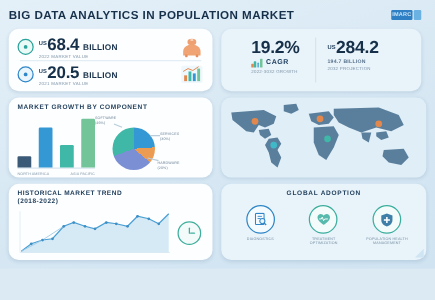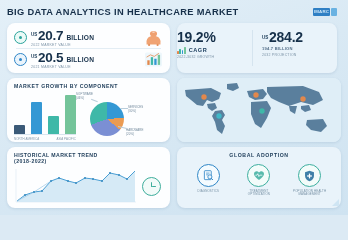--- a/index.html
+++ b/index.html
@@ -56,21 +56,21 @@
   .kpi-ico.blue{border-color:#2e86c8;background:#eaf4fc;}
   .kpi-ico.blue:after{background:#2e86c8;}
   .kpi-txt{flex:1 1 auto;min-width:0;}
   .kpi-line{display:flex;align-items:baseline;white-space:nowrap;}
   .kpi-us{font-size:4.6px;font-weight:bold;color:#1b3b58;margin-right:.5px;position:relative;top:-3.5px;}
   .kpi-val{font-size:13.5px;font-weight:bold;color:#16304a;letter-spacing:-.2px;}
   .kpi-unit{font-size:6.6px;font-weight:bold;color:#16304a;margin-left:3px;letter-spacing:.2px;}
   .kpi-sub{font-size:3.5px;color:#7e95a8;letter-spacing:.25px;margin-top:.5px;}
   .kpi-art{width:19px;height:17px;flex:0 0 auto;margin-left:3px;}
   
-  #kpi-right{left:177px;top:23px;width:160px;height:50px;padding:6px 0;}
+  #kpi-right{left:177px;top:23px;width:160px;height:50px;padding:6px 24px;}
   #kpi-right .inner{display:flex;height:100%;align-items:flex-start;}
   .kpi-col{flex:1 1 0;min-width:0;}
   .kpi-col.right{padding-left:9px;}
   .vline{width:1px;background:#d5e4ef;align-self:stretch;margin:1px 0;}
   .big-pct{font-size:14px;font-weight:bold;color:#16304a;letter-spacing:-.2px;line-height:16px;}
   .cagr-row{display:flex;align-items:center;margin-top:1.5px;}
   .cagr-lbl{font-size:5.6px;font-weight:bold;color:#1f4060;letter-spacing:.5px;margin-left:3px;}
   .mini-bars{display:flex;align-items:flex-end;gap:.8px;height:7px;}
   .mini-bars i{width:1.6px;display:block;border-radius:.5px;}
   .mini-note{font-size:3.5px;color:#7e95a8;letter-spacing:.22px;margin-top:1.5px;}
@@ -124,35 +124,35 @@
     position:absolute;right:2px;bottom:2px;width:0;height:0;
     border-left:7px solid transparent;border-bottom:7px solid #cfe5f3;
   }
 </style>
 </head>
 <body>
 
 <div class="infographic">
 
   <div class="header">
-    <div class="title">BIG DATA ANALYTICS IN HEALTHCARE MARKET</div>
+    <div class="title">BIG DATA ANALYTICS IN POPULATION MARKET</div>
     <div class="watermark">
       <div class="wm-box">IMARC</div>
       <div class="wm-tail"></div>
     </div>
   </div>
 
   <div class="card" id="kpi-left">
 
     <div class="kpi-row">
       <div class="kpi-ico"></div>
       <div class="kpi-txt">
         <div class="kpi-line">
           <span class="kpi-us">US</span>
-          <span class="kpi-val">20.7</span>
+          <span class="kpi-val">68.4</span>
           <span class="kpi-unit">BILLION</span>
         </div>
         <div class="kpi-sub">2022 MARKET VALUE</div>
       </div>
       <svg class="kpi-art" viewBox="0 0 24 22">
         <ellipse cx="12" cy="6" rx="4.6" ry="3.4" fill="#efa070"></ellipse>
         <path d="M3 16c0-4.4 4-7.4 9-7.4s9 3 9 7.4v4H3z" fill="#f0a373"></path>
         <rect x="5" y="19" width="2.6" height="3" rx="1" fill="#e5905c"></rect>
         <rect x="16" y="19" width="2.6" height="3" rx="1" fill="#e5905c"></rect>
         <rect x="10.4" y="3.4" width="3.2" height="1" rx=".5" fill="#fdfdfd"></rect>

